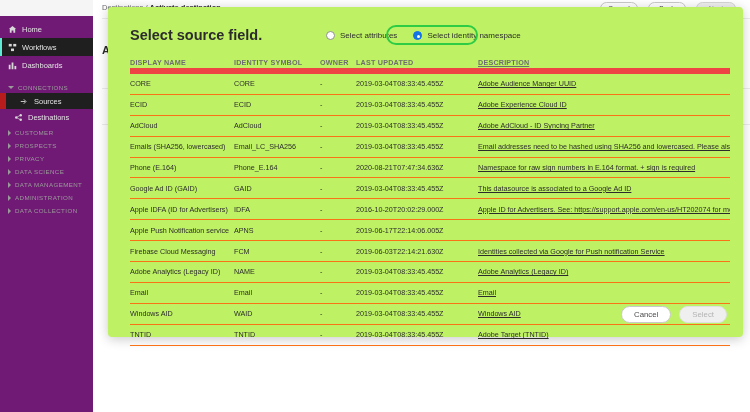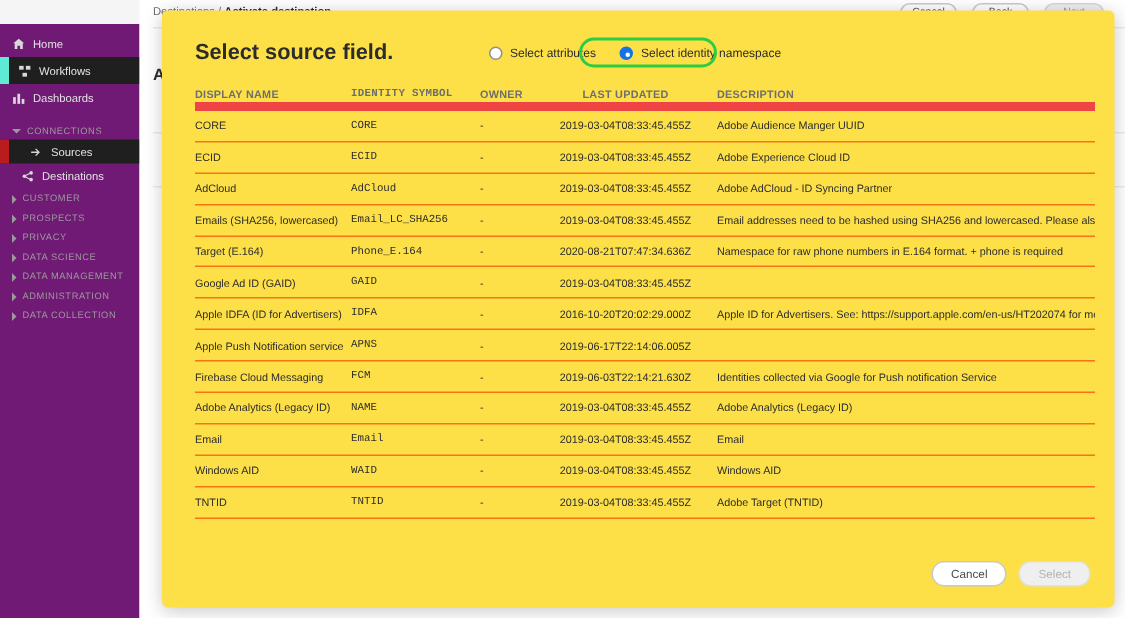--- a/index.html
+++ b/index.html
@@ -27,21 +27,21 @@
   .rail-item {
     display: flex; align-items: center;
     height: 18px;
     padding-left: 8px;
     font-size: 7.5px;
     color: #e2e2e2;
     gap: 5px;
   }
   .rail-item.active {
     background: #1f1f1f;
-    border-left: 6px solid #5eead4;
+    border-left: 2px solid #5eead4;
     padding-left: 6px;
   }
   .rail-ico {
     width: 9px; height: 9px;
     display: inline-block;
     flex: 0 0 9px;
     position: relative;
   }
   .rail-ico svg { display: block; }
   .rail-sep { height: 6px; }
@@ -115,22 +115,22 @@
   .topbtn.primary {
     background: #f0f0f0;
     color: #9a9a9a;
     border-color: #d5d5d5;
   }
 
   
   .modal {
     position: absolute;
     left: 108px; top: 7px;
-    width: 635px; height: 398px;
-    background: #fde047;
+    width: 635px; height: 330px;
+    background: #bef264;
     border-radius: 4px;
     box-shadow: 0 2px 12px rgba(0,0,0,.22);
   }
   .modal-title {
     position: absolute; left: 22px; top: 20px;
     font-size: 14.5px; font-weight: bold; color: #2c2c2c;
   }
   .radio-group {
     position: absolute; left: 218px; top: 24px;
     display: flex; align-items: flex-end; gap: 16px;
@@ -187,24 +187,24 @@
     font-weight: bold;
     letter-spacing: .2px;
     border-bottom: 6px solid #ef4444;
   }
   .trow {
     height: 20.9px;
     color: #2c2c2c;
     border-bottom: 1px solid #f97316;
   }
   .c1 { width: 104px; flex: 0 0 104px; }
-  .c2 { width: 86px; flex: 0 0 86px; font-family: Liberation Mono, monospace; }
+  .c2 { width: 86px; flex: 0 0 86px; }
   .c3 { width: 36px; flex: 0 0 36px; }
-  .c4 { width: 122px; flex: 0 0 122px; text-align: center; }
-  .c5 { flex: 1 1 auto; overflow: hidden; white-space: nowrap; }
+  .c4 { width: 122px; flex: 0 0 122px; }
+  .c5 { flex: 1 1 auto; overflow: hidden; white-space: nowrap; text-decoration: underline; }
 
   
   .footer {
     position: absolute;
     right: 16px; bottom: 14px;
     display: flex; gap: 8px;
   }
   .fbtn {
     height: 17px;
     padding: 0 12px;
@@ -388,31 +388,32 @@
         <div class="c5">Adobe AdCloud - ID Syncing Partner</div>
       </div>
       <div class="trow">
         <div class="c1">Emails (SHA256, lowercased)</div>
         <div class="c2">Email_LC_SHA256</div>
         <div class="c3">-</div>
         <div class="c4">2019-03-04T08:33:45.455Z</div>
         <div class="c5">Email addresses need to be hashed using SHA256 and lowercased. Please also note that leading and trailing spac</div>
       </div>
       <div class="trow">
-        <div class="c1">Target (E.164)</div>
+        <div class="c1">Phone (E.164)</div>
         <div class="c2">Phone_E.164</div>
         <div class="c3">-</div>
         <div class="c4">2020-08-21T07:47:34.636Z</div>
-        <div class="c5">Namespace for raw phone numbers in E.164 format. + phone is required</div>
+        <div class="c5">Namespace for raw sign numbers in E.164 format. + sign is required</div>
       </div>
       <div class="trow">
         <div class="c1">Google Ad ID (GAID)</div>
         <div class="c2">GAID</div>
         <div class="c3">-</div>
         <div class="c4">2019-03-04T08:33:45.455Z</div>
+        <div class="c5">This datasource is associated to a Google Ad ID</div>
       </div>
       <div class="trow">
         <div class="c1">Apple IDFA (ID for Advertisers)</div>
         <div class="c2">IDFA</div>
         <div class="c3">-</div>
         <div class="c4">2016-10-20T20:02:29.000Z</div>
         <div class="c5">Apple ID for Advertisers. See: https://support.apple.com/en-us/HT202074 for more info.</div>
       </div>
       <div class="trow">
         <div class="c1">Apple Push Notification service</div>

